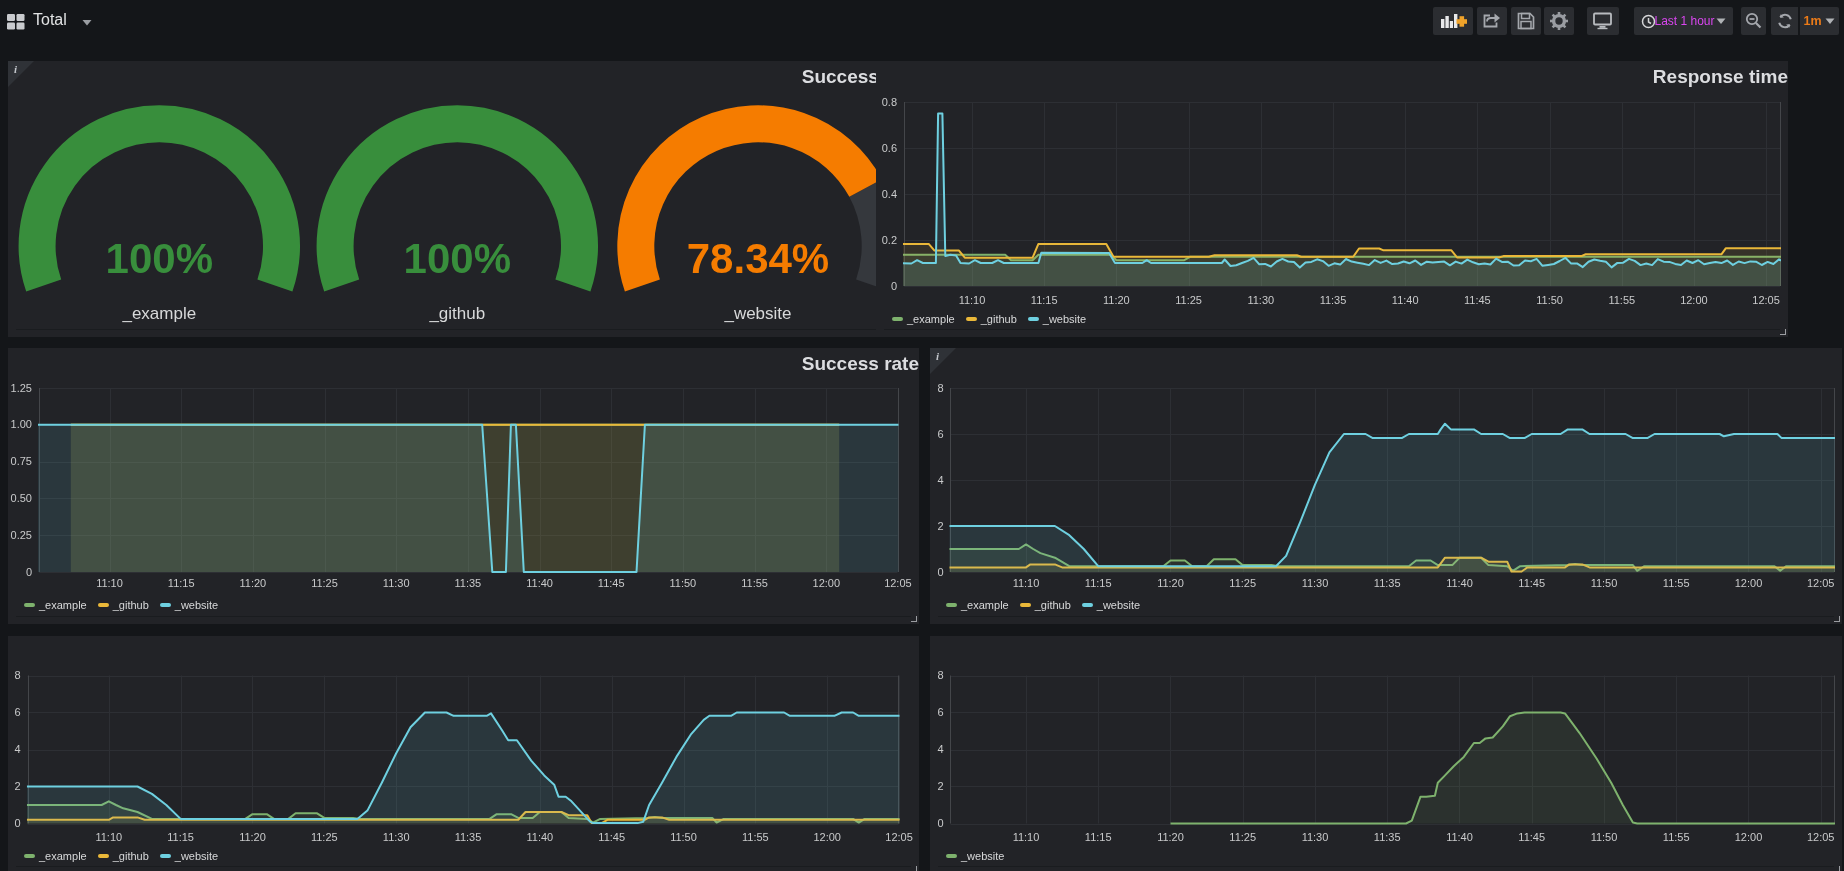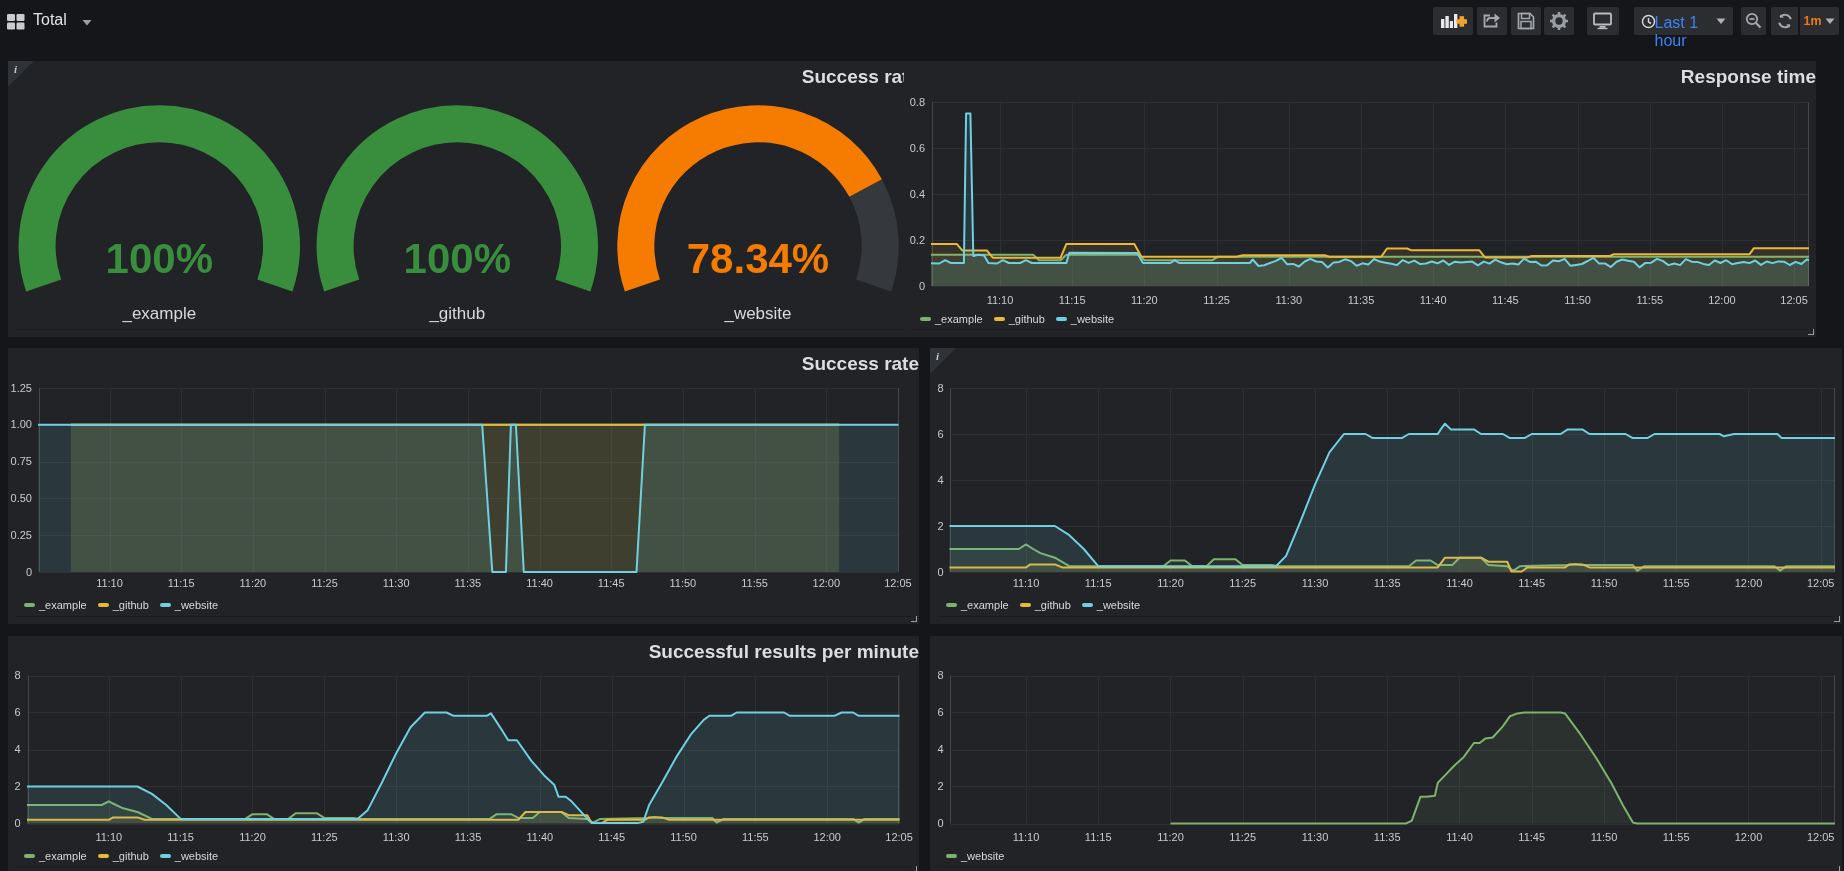--- a/index.html
+++ b/index.html
@@ -80,21 +80,21 @@
 <rect x="1" y="1.5" width="17" height="11" rx="1" fill="none" stroke="#b9bcc0" stroke-width="1.8"></rect>
 <rect x="6.5" y="14" width="6" height="1.8" fill="#b9bcc0"></rect>
         <rect x="4.5" y="15.8" width="10" height="1.4" fill="#b9bcc0"></rect>
       </svg>
     </div>
     <div class="btn" style="left:1633.5px;top:7px;width:99px;height:28px">
       <svg width="15" height="15" style="position:absolute;left:7px;top:7px">
 <circle cx="7.5" cy="7.5" r="6" fill="none" stroke="#d5d6d8" stroke-width="1.5"></circle>
 <path d="M7.5 4 L7.5 8 L10 9.5" fill="none" stroke="#d5d6d8" stroke-width="1.5"></path>
       </svg>
-<span style="position:absolute;left:21px;top:7px;font-size:16px;color:#3b82f6">Last 1 hour</span>
+<span style="position:absolute;left:21px;top:7px;font-size:12px;color:#d946ef">Last 1 hour</span>
 <svg width="10" height="7" style="position:absolute;left:82px;top:11px">
         <polygon points="0.5,0.5 9.5,0.5 5,6" fill="#b0b3b6"></polygon>
       </svg>
     </div>
     <div class="btn" style="left:1740.5px;top:7px;width:25.5px;height:28px">
       <svg width="17" height="17" style="position:absolute;left:4px;top:5px">
 <circle cx="7" cy="7" r="5.2" fill="none" stroke="#a5a8ad" stroke-width="1.8"></circle>
 <line x1="4.5" y1="7" x2="9.5" y2="7" stroke="#a5a8ad" stroke-width="1.8"></line>
 <line x1="11" y1="11" x2="15.5" y2="15.5" stroke="#a5a8ad" stroke-width="2.2"></line>
       </svg>
@@ -125,21 +125,21 @@
       <text x="449.3" y="212" text-anchor="middle" font-size="42" font-weight="bold" fill="#388E3C">100%</text>
       <text x="449.3" y="258" text-anchor="middle" font-size="17" fill="#d8d9da">_github</text>
       <path d="M 857.62 127.11 A 122.2 122.2 0 0 1 865.61 224.58" stroke="#35383d" stroke-width="37" fill="none"></path>
       <path d="M 634.39 224.58 A 122.2 122.2 0 0 1 857.62 127.11" stroke="#F57C00" stroke-width="37" fill="none"></path>
       <text x="750.0" y="212" text-anchor="middle" font-size="42" font-weight="bold" fill="#F57C00">78.34%</text>
       <text x="750.0" y="258" text-anchor="middle" font-size="17" fill="#d8d9da">_website</text>
     </svg>
     <div class="bline"></div>
     <div class="rsz"></div>
   </div>
-<div class="panel" style="left:904px;top:61px;width:912px;height:276px">
+<div class="panel" style="left:876px;top:61px;width:912px;height:276px">
     <div class="ptitle">Response time</div>
     <svg width="912" height="276" style="position:absolute;left:0;top:0">
       <clipPath id="c930_61">
         <rect x="27" y="27" width="878" height="200"></rect>
       </clipPath>
       <line x1="28" y1="225.5" x2="904" y2="225.5" stroke="#2d2f34" stroke-width="1"></line>
       <text x="21" y="228.5" text-anchor="end" font-size="11" fill="#c9cacb">0</text>
       <line x1="28" y1="179.5" x2="904" y2="179.5" stroke="#2d2f34" stroke-width="1"></line>
       <text x="21" y="182.5" text-anchor="end" font-size="11" fill="#c9cacb">0.2</text>
       <line x1="28" y1="133.5" x2="904" y2="133.5" stroke="#2d2f34" stroke-width="1"></line>
@@ -300,21 +300,20 @@
     </svg>
     <div class="legend" style="left:16px;top:251px">
       <span class="li"><span class="dash" style="background:#7EB26D"></span>_example</span>
       <span class="li"><span class="dash" style="background:#EAB839"></span>_github</span>
       <span class="li"><span class="dash" style="background:#6ED0E0"></span>_website</span>
     </div>
     <div class="bline"></div>
     <div class="rsz"></div>
   </div>
 <div class="panel" style="left:8px;top:636px;width:911px;height:238px">
-    <div class="ptitle">Successful results per minute</div>
     <svg width="911" height="238" style="position:absolute;left:0;top:0">
       <clipPath id="c8_636">
         <rect x="18.6" y="25.5" width="872.9" height="164.0"></rect>
       </clipPath>
       <line x1="19.6" y1="188.5" x2="890.5" y2="188.5" stroke="#2d2f34" stroke-width="1"></line>
       <text x="12.600000000000001" y="191.0" text-anchor="end" font-size="11" fill="#c9cacb">0</text>
       <line x1="19.6" y1="150.5" x2="890.5" y2="150.5" stroke="#2d2f34" stroke-width="1"></line>
       <text x="12.600000000000001" y="154.0" text-anchor="end" font-size="11" fill="#c9cacb">2</text>
       <line x1="19.6" y1="114.5" x2="890.5" y2="114.5" stroke="#2d2f34" stroke-width="1"></line>
       <text x="12.600000000000001" y="117.0" text-anchor="end" font-size="11" fill="#c9cacb">4</text>

